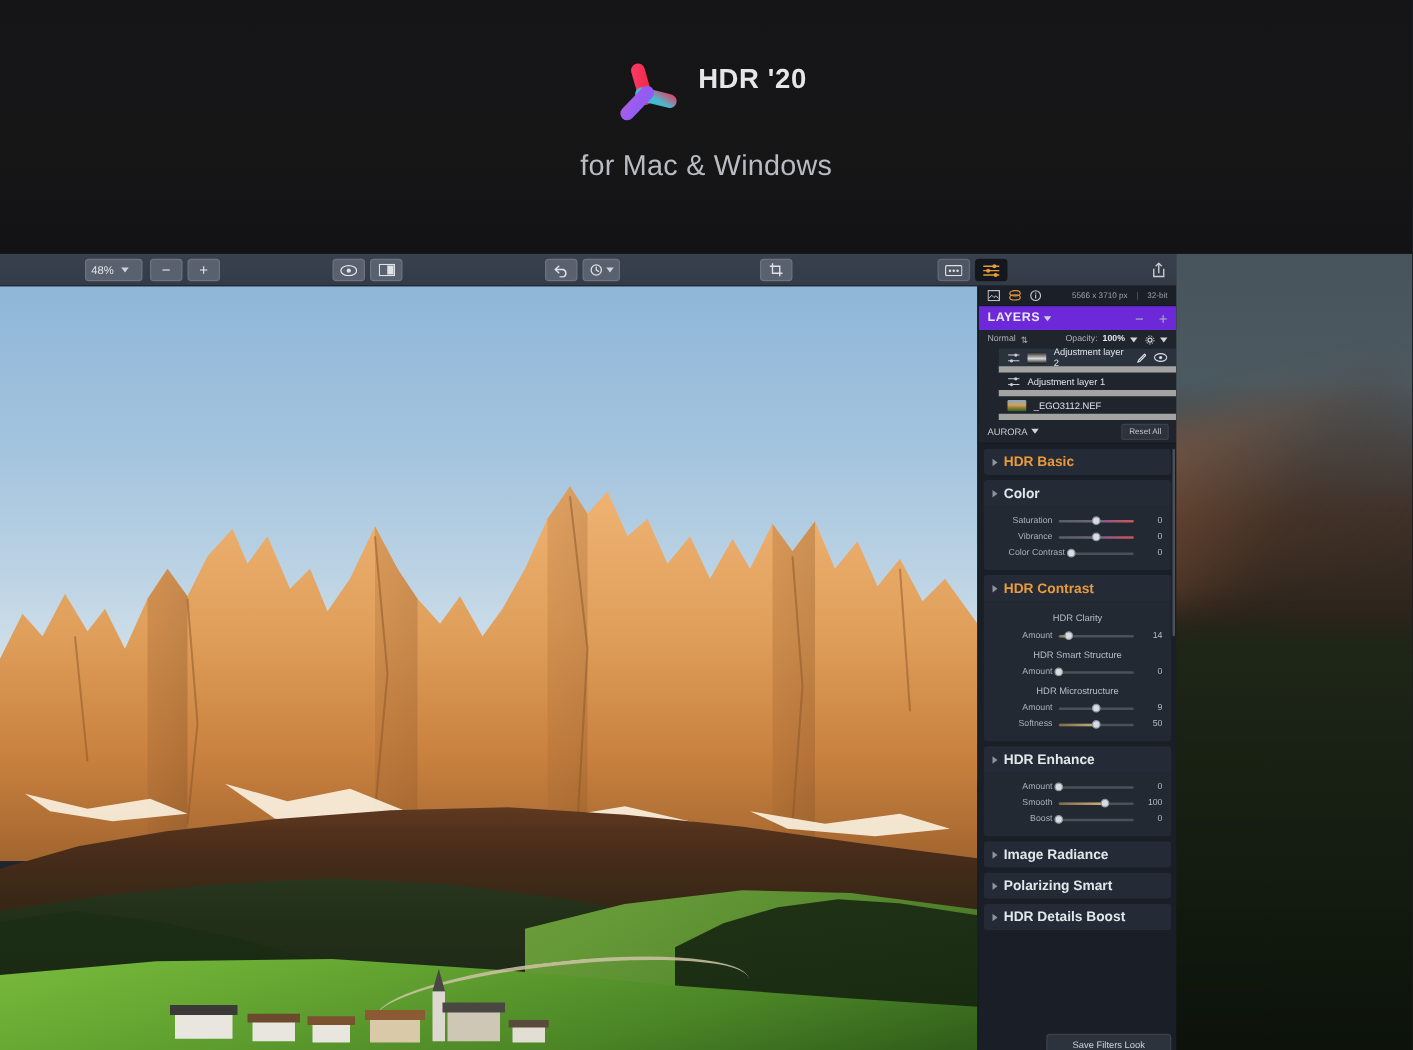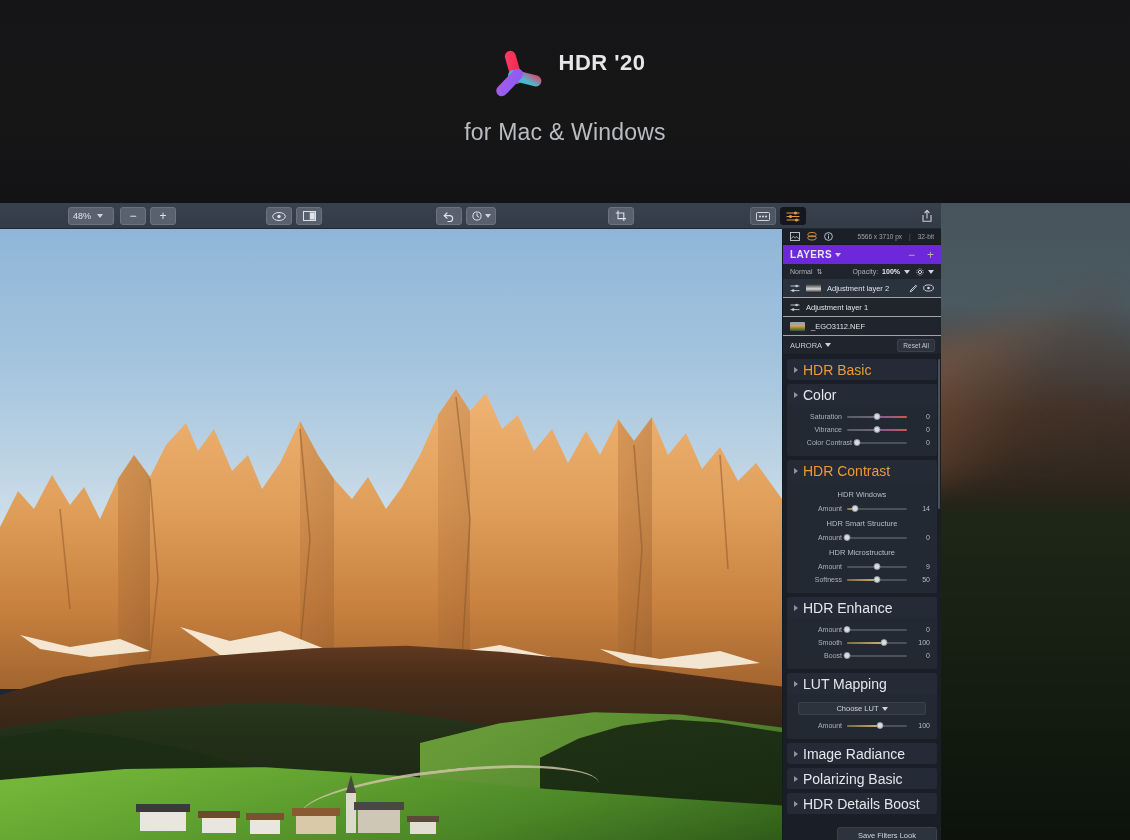--- a/index.html
+++ b/index.html
@@ -157,21 +157,21 @@
   }
   .pnl-sec .ttl { font-size:10px; font-weight:bold; color:#e4e8ed; letter-spacing:.4px; }
   .pnl-sec .ico { color:#aeb5bd; font-size:12px; cursor:pointer; }
   .blendrow {
     height:15px; display:flex; align-items:center; padding:0 7px; gap:4px;
     font-size:7px; color:#aab1ba; background:#1f242d;
   }
   .blendrow .spacer{ flex:1; }
   .layer {
     height:19px; display:flex; align-items:center; gap:6px; padding:0 7px;
-    border-bottom:1px solid #a3a3a3; cursor:pointer;
+    border-bottom:5px solid #a3a3a3; cursor:pointer;margin-left:16px;
   }
   .layer.sel { background:#2a323d; }
   .layer .lname { font-size:7.5px; color:#dde2e8; flex:1; }
   .layer .thumb { width:15px; height:9px; border-radius:1px; }
   .layer .thumb.adj { background:linear-gradient(180deg,#2a2a2a 0%, #d8d8d8 55%, #111 100%); }
   .layer .thumb.img { background:linear-gradient(180deg,#7fa9cf 0%, #d9a055 45%, #2f5c23 100%); }
   .sl-icon{ width:10px; height:9px; flex:0 0 auto; }
   .filtersbar {
     height:19px; display:flex; align-items:center; justify-content:space-between;
     padding:0 6px 0 7px; background:#1f242d; border-bottom:1px solid #171c23;
@@ -180,21 +180,21 @@
     font-size:6.5px; color:#c3c9d1; background:#2c333d; border:1px solid #39414c;
     border-radius:2px; padding:2px 5px; cursor:pointer;
   }
   .filterlist { position:relative; height:calc(611px - 16px - 19px - 15px - 19px*3 - 19px); overflow:hidden; background:#1a1f27; }
   .fgroup { margin:4px 4px 0 4px; background:#232933; border-radius:3px; overflow:hidden; }
   .fhead {
     height:21px; display:flex; align-items:center; gap:5px; padding:0 7px; cursor:pointer;
     background:#252b36;
   }
   .fhead .tri { width:0;height:0; border-top:3px solid transparent; border-bottom:3px solid transparent; border-left:4px solid #8d949d; }
-  .fhead .fname { font-size:14px; font-weight:normal; color:#e2e7ec; }
+  .fhead .fname { font-size:11px; font-weight:bold; color:#e2e7ec; }
   .fhead .fname.hot { color:#e89b3c; }
   .fbody { padding:5px 7px 7px 7px; background:#232933; }
   .sublabel { text-align:center; font-size:7.5px; color:#b6bdc5; margin:4px 0 3px 0; }
   .srow { display:flex; align-items:center; gap:5px; height:13px; }
   .srow .lbl { font-size:7px; color:#aab1ba; width:48px; text-align:right; flex:0 0 auto; }
   .srow .track { position:relative; flex:1; height:2px; background:#4a5159; border-radius:1px; }
   .srow .track.grad { background:linear-gradient(90deg,#565e66 0%, #6d6476 42%, #8a5c8e 62%, #b3566f 82%, #c65a52 100%); }
   .srow .fillw { position:absolute; left:0; top:0; height:2px; background:linear-gradient(90deg,#7a6a46,#cdb07a); border-radius:1px; }
   .srow .knob {
     position:absolute; top:-2.5px; width:7px; height:7px; border-radius:50%;
@@ -545,21 +545,21 @@
             </div>
           </div>
         </div>
 
         <div class="fgroup">
           <div class="fhead">
             <span class="tri"></span>
             <span class="fname hot">HDR Contrast</span>
           </div>
           <div class="fbody">
-            <div class="sublabel">HDR Windows</div>
+            <div class="sublabel">HDR Clarity</div>
             <div class="srow">
               <span class="lbl">Amount</span>
               <span class="track">
                 <span class="fillw" style="width:14%"></span>
                 <span class="knob" style="left:14%"></span>
               </span>
               <span class="val">14</span>
             </div>
 
             <div class="sublabel">HDR Smart Structure</div>
@@ -614,51 +614,31 @@
             <div class="srow">
               <span class="lbl">Boost</span>
               <span class="track">
                   <span class="knob" style="left:0%"></span>
                 </span>
               <span class="val">0</span>
             </div>
           </div>
         </div>
 
-        <div class="fgroup">
-          <div class="fhead">
-            <span class="tri"></span>
-            <span class="fname">LUT Mapping</span>
-          </div>
-          <div class="fbody" style="padding-top:2px">
-            <div class="lutbtn">
-              <span>Choose LUT</span>
-              <span class="chev"></span>
-            </div>
-            <div class="srow" style="margin-top:4px">
-              <span class="lbl">Amount</span>
-              <span class="track">
-                <span class="fillw" style="width:55%"></span>
-                <span class="knob" style="left:55%"></span>
-              </span>
-              <span class="val">100</span>
-            </div>
-          </div>
-        </div>
 
         <div class="fgroup">
           <div class="fhead">
             <span class="tri"></span>
             <span class="fname">Image Radiance</span>
           </div>
         </div>
         <div class="fgroup">
           <div class="fhead">
             <span class="tri"></span>
-            <span class="fname">Polarizing Basic</span>
+            <span class="fname">Polarizing Smart</span>
           </div>
         </div>
         <div class="fgroup">
           <div class="fhead">
             <span class="tri"></span>
             <span class="fname">HDR Details Boost</span>
           </div>
         </div>
 
         <div class="savelook">Save Filters Look</div>

